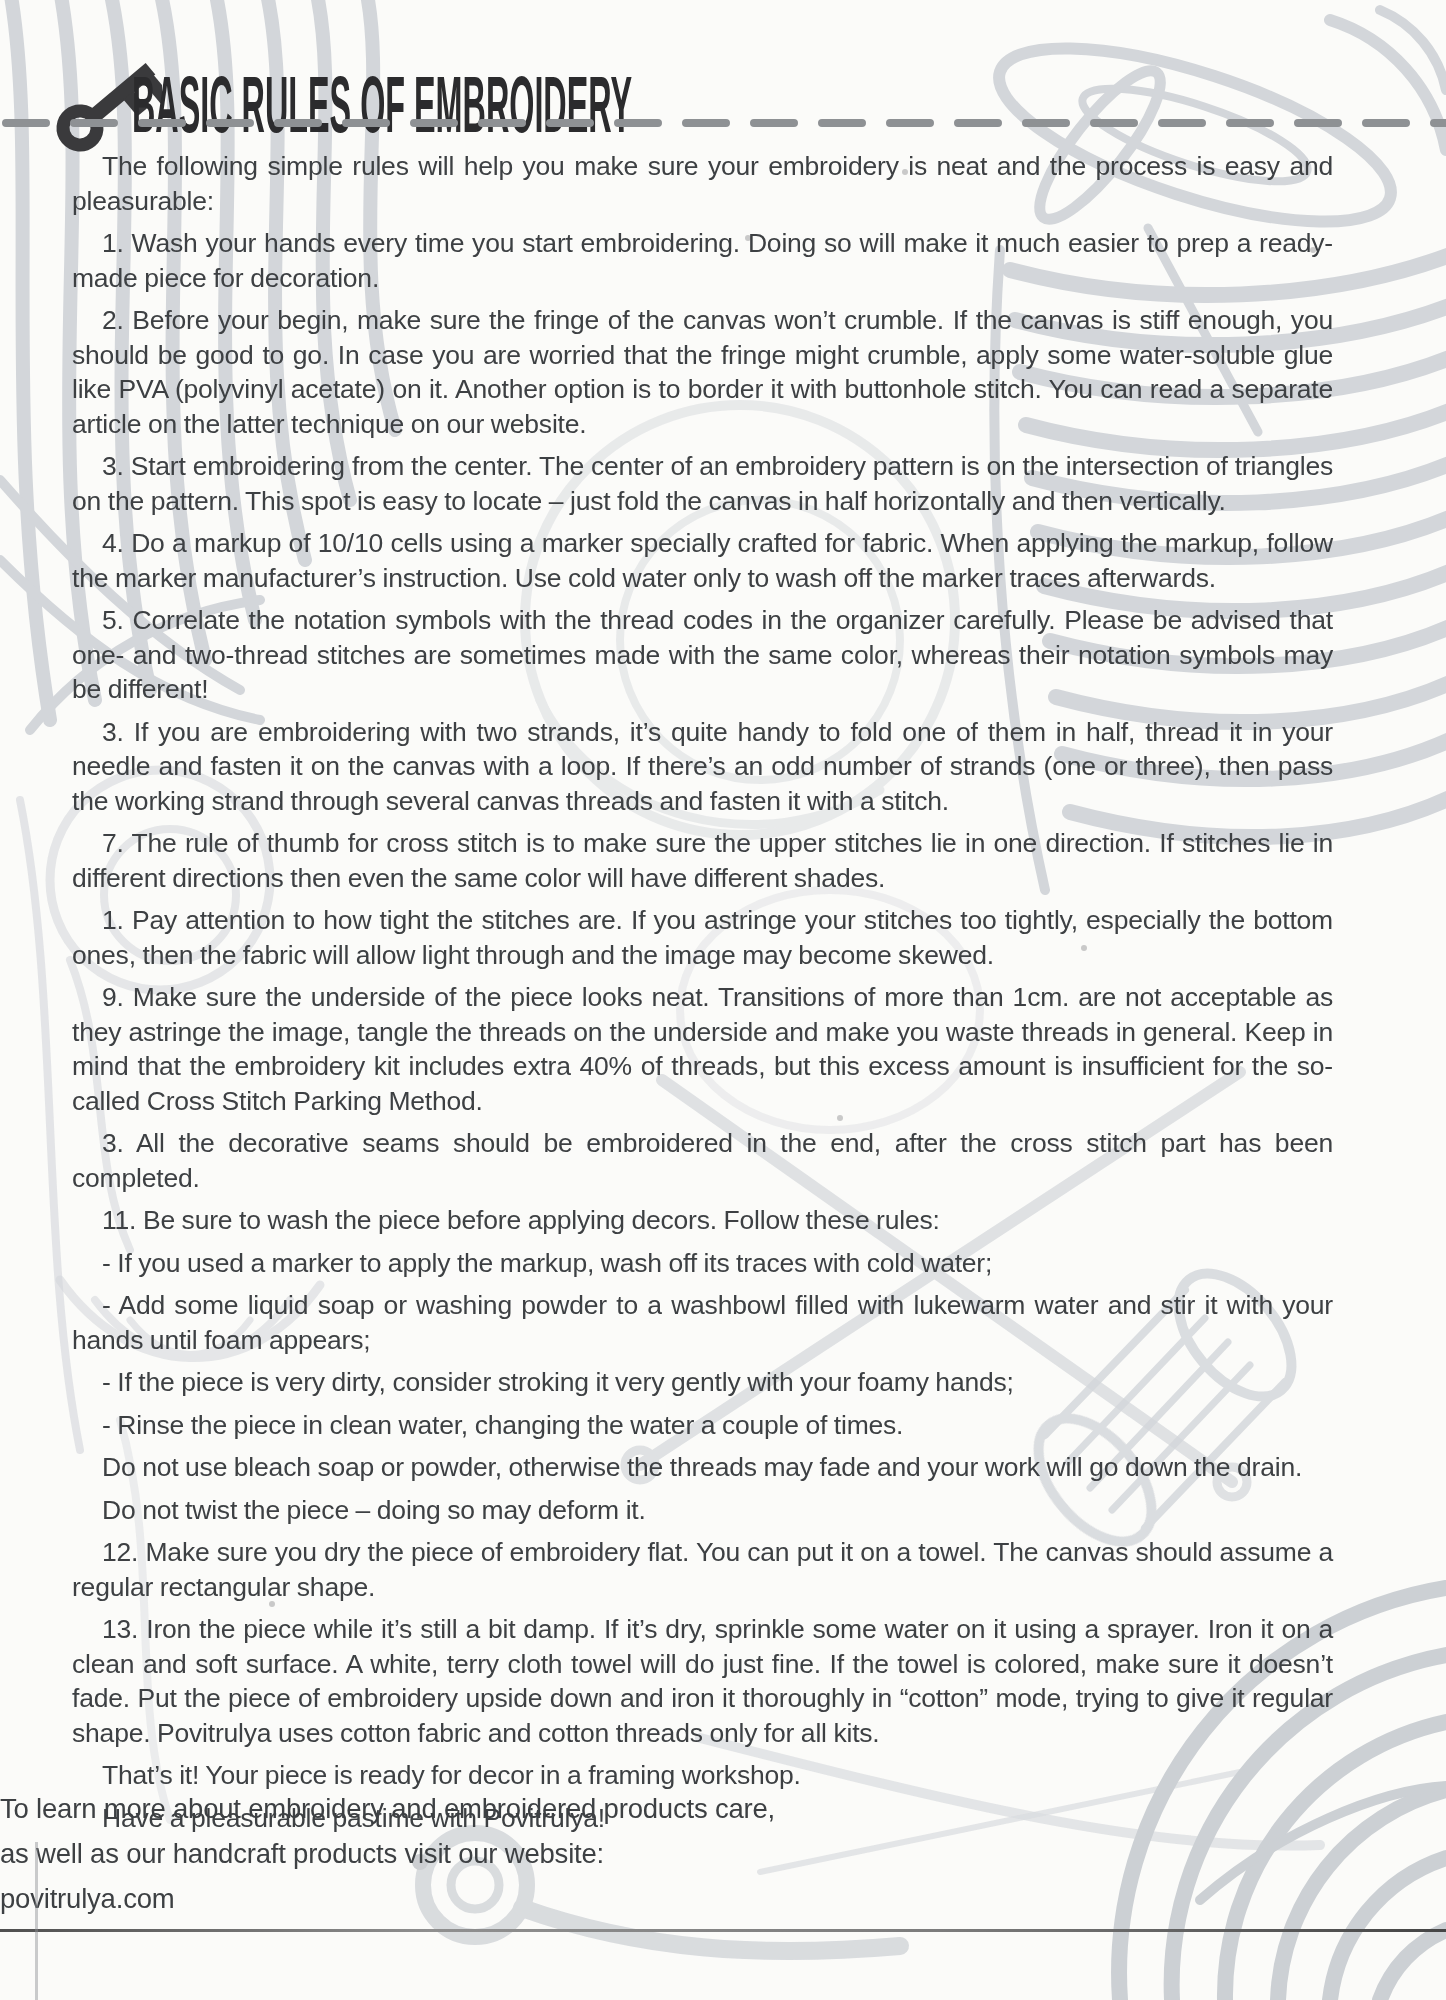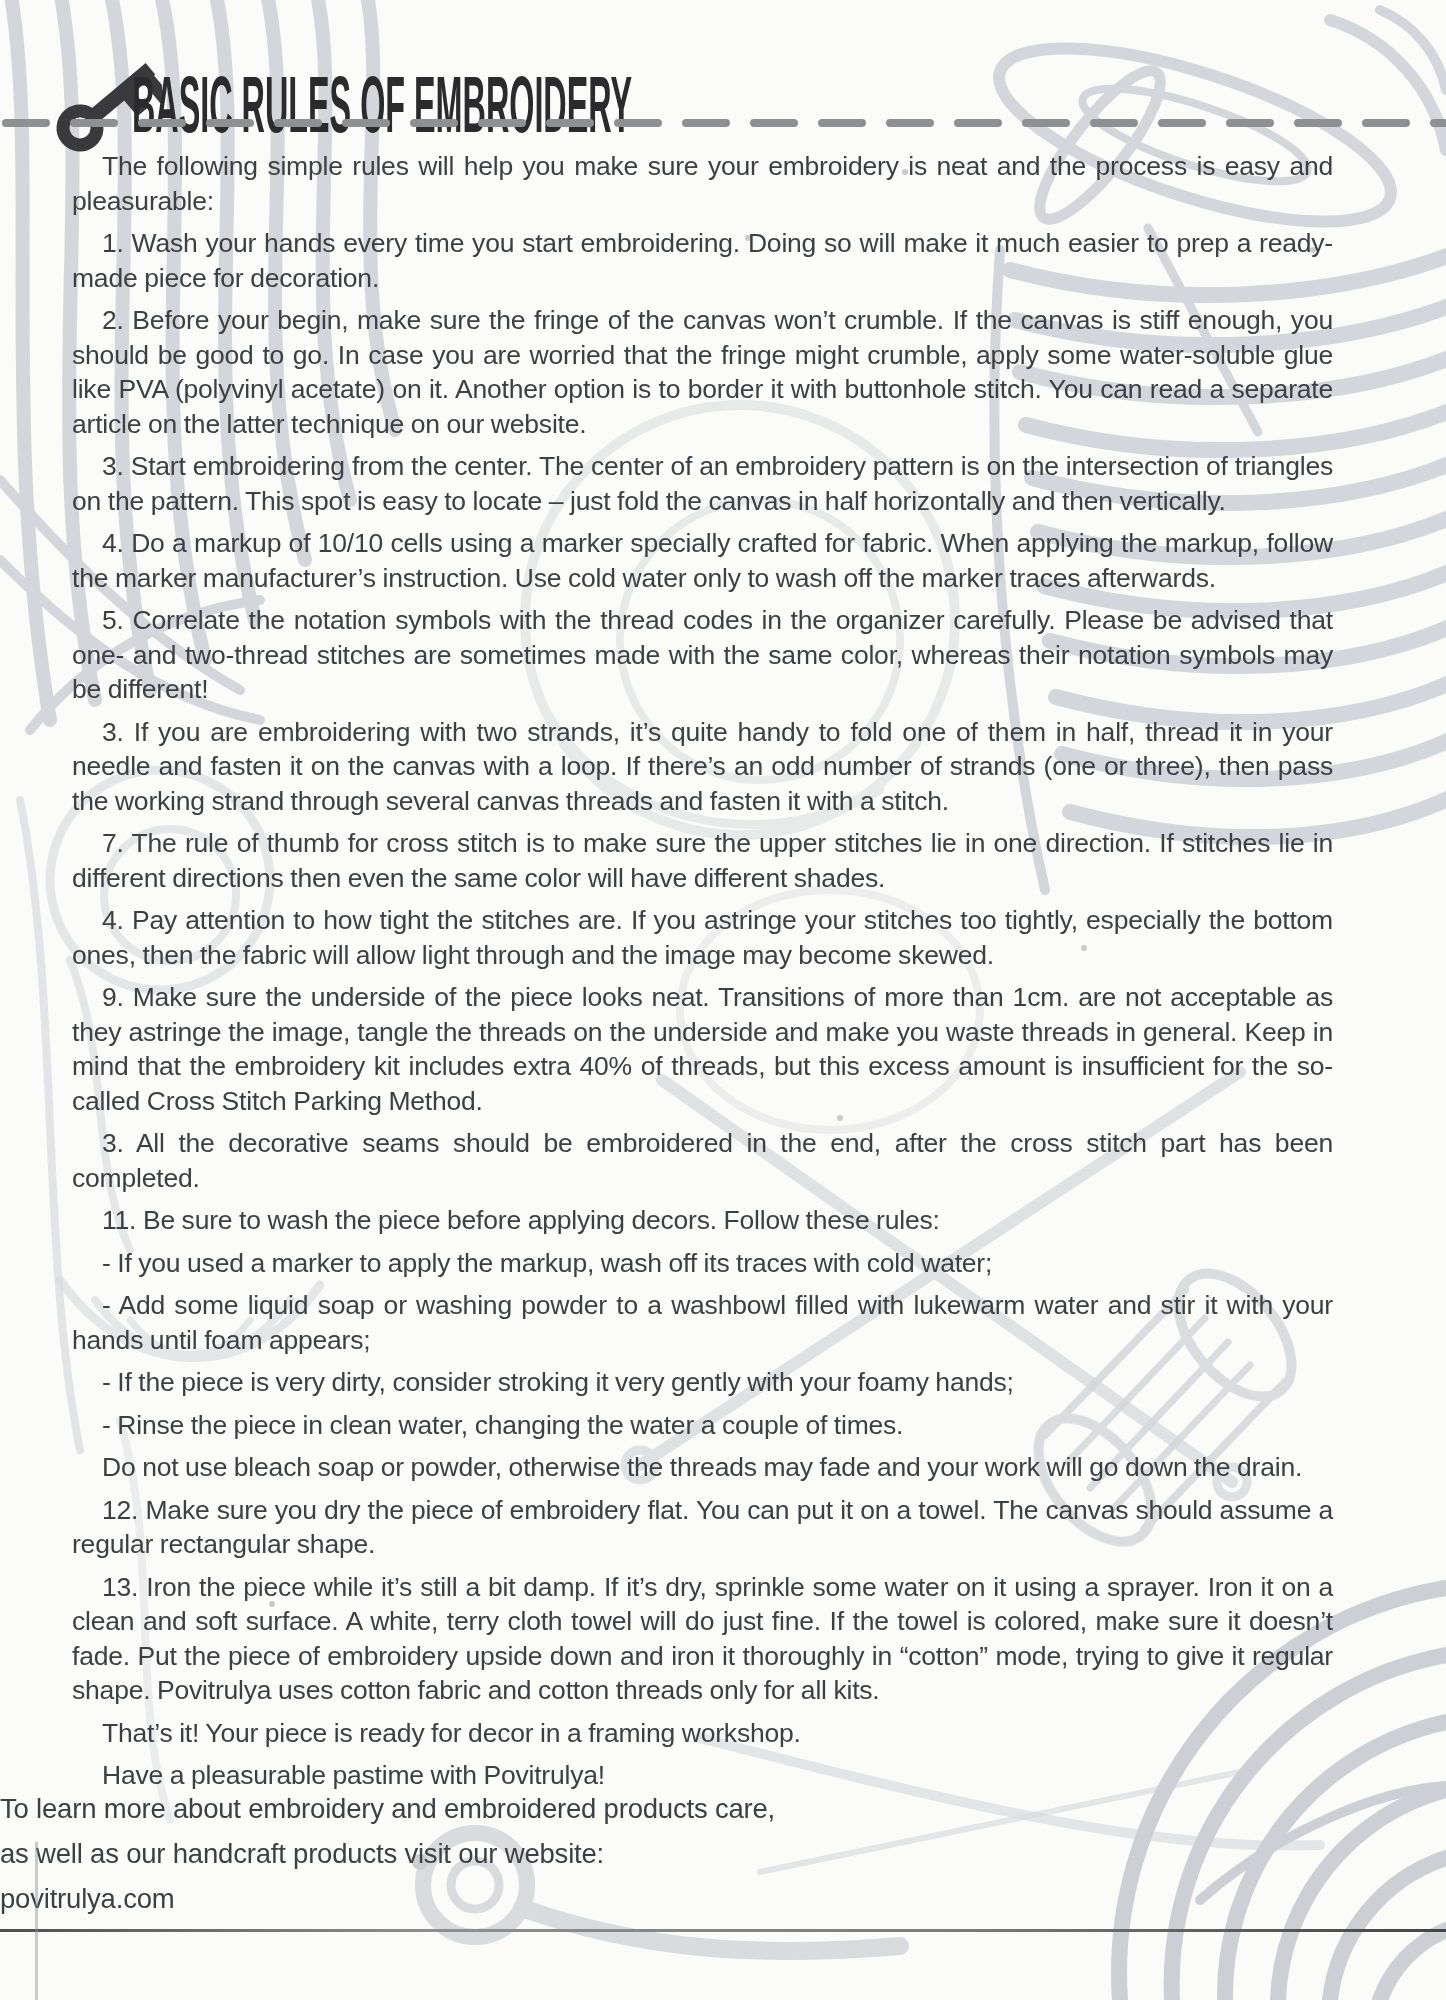--- a/index.html
+++ b/index.html
@@ -172,29 +172,30 @@
 
   <div class="body-text">
       <p class="para">The following simple rules will help you make sure your embroidery is neat and the process is easy and pleasurable:</p>
       <p class="para">1. Wash your hands every time you start embroidering. Doing so will make it much easier to prep a ready-made piece for decoration.</p>
       <p class="para">2. Before your begin, make sure the fringe of the canvas won’t crumble. If the canvas is stiff enough, you should be good to go. In case you are worried that the fringe might crumble, apply some water-soluble glue like PVA (polyvinyl acetate) on it. Another option is to border it with buttonhole stitch. You can read a separate article on the latter technique on our website.</p>
       <p class="para">3. Start embroidering from the center. The center of an embroidery pattern is on the intersection of triangles on the pattern. This spot is easy to locate – just fold the canvas in half horizontally and then vertically.</p>
       <p class="para">4. Do a markup of 10/10 cells using a marker specially crafted for fabric. When applying the markup, follow the marker manufacturer’s instruction. Use cold water only to wash off the marker traces afterwards.</p>
       <p class="para">5. Correlate the notation symbols with the thread codes in the organizer carefully. Please be advised that one- and two-thread stitches are sometimes made with the same color, whereas their notation symbols may be different!</p>
       <p class="para">3. If you are embroidering with two strands, it’s quite handy to fold one of them in half, thread it in your needle and fasten it on the canvas with a loop. If there’s an odd number of strands (one or three), then pass the working strand through several canvas threads and fasten it with a stitch.</p>
       <p class="para">7. The rule of thumb for cross stitch is to make sure the upper stitches lie in one direction. If stitches lie in different directions then even the same color will have different shades.</p>
-      <p class="para">4. Pay attention to how tight the stitches are. If you astringe your stitches too tightly, especially the bottom ones, then the fabric will allow light through and the image may become skewed.</p>
+      <p class="para">1. Pay attention to how tight the stitches are. If you astringe your stitches too tightly, especially the bottom ones, then the fabric will allow light through and the image may become skewed.</p>
       <p class="para">9. Make sure the underside of the piece looks neat. Transitions of more than 1cm. are not acceptable as they astringe the image, tangle the threads on the underside and make you waste threads in general. Keep in mind that the embroidery kit includes extra 40% of threads, but this excess amount is insufficient for the so-called Cross Stitch Parking Method.</p>
       <p class="para">3. All the decorative seams should be embroidered in the end, after the cross stitch part has been completed.</p>
       <p class="para">11. Be sure to wash the piece before applying decors. Follow these rules:</p>
       <p class="para">- If you used a marker to apply the markup, wash off its traces with cold water;</p>
       <p class="para">- Add some liquid soap or washing powder to a washbowl filled with lukewarm water and stir it with your hands until foam appears;</p>
       <p class="para">- If the piece is very dirty, consider stroking it very gently with your foamy hands;</p>
       <p class="para">- Rinse the piece in clean water, changing the water a couple of times.</p>
       <p class="para">Do not use bleach soap or powder, otherwise the threads may fade and your work will go down the drain.</p>
+      <p class="para">Do not twist the piece – doing so may deform it.</p>
       <p class="para">12. Make sure you dry the piece of embroidery flat. You can put it on a towel. The canvas should assume a regular rectangular shape.</p>
       <p class="para">13. Iron the piece while it’s still a bit damp. If it’s dry, sprinkle some water on it using a sprayer. Iron it on a clean and soft surface. A white, terry cloth towel will do just fine. If the towel is colored, make sure it doesn’t fade. Put the piece of embroidery upside down and iron it thoroughly in “cotton” mode, trying to give it regular shape. Povitrulya uses cotton fabric and cotton threads only for all kits.</p>
       <p class="para">That’s it! Your piece is ready for decor in a framing workshop.</p>
       <p class="para">Have a pleasurable pastime with Povitrulya!</p>
     </div>
 
   <div class="footer">
     <p class="footer-line">To learn more about embroidery and embroidered products care,</p>
     <p class="footer-line">as well as our handcraft products visit our website:</p>
     <p class="footer-line">povitrulya.com</p>

